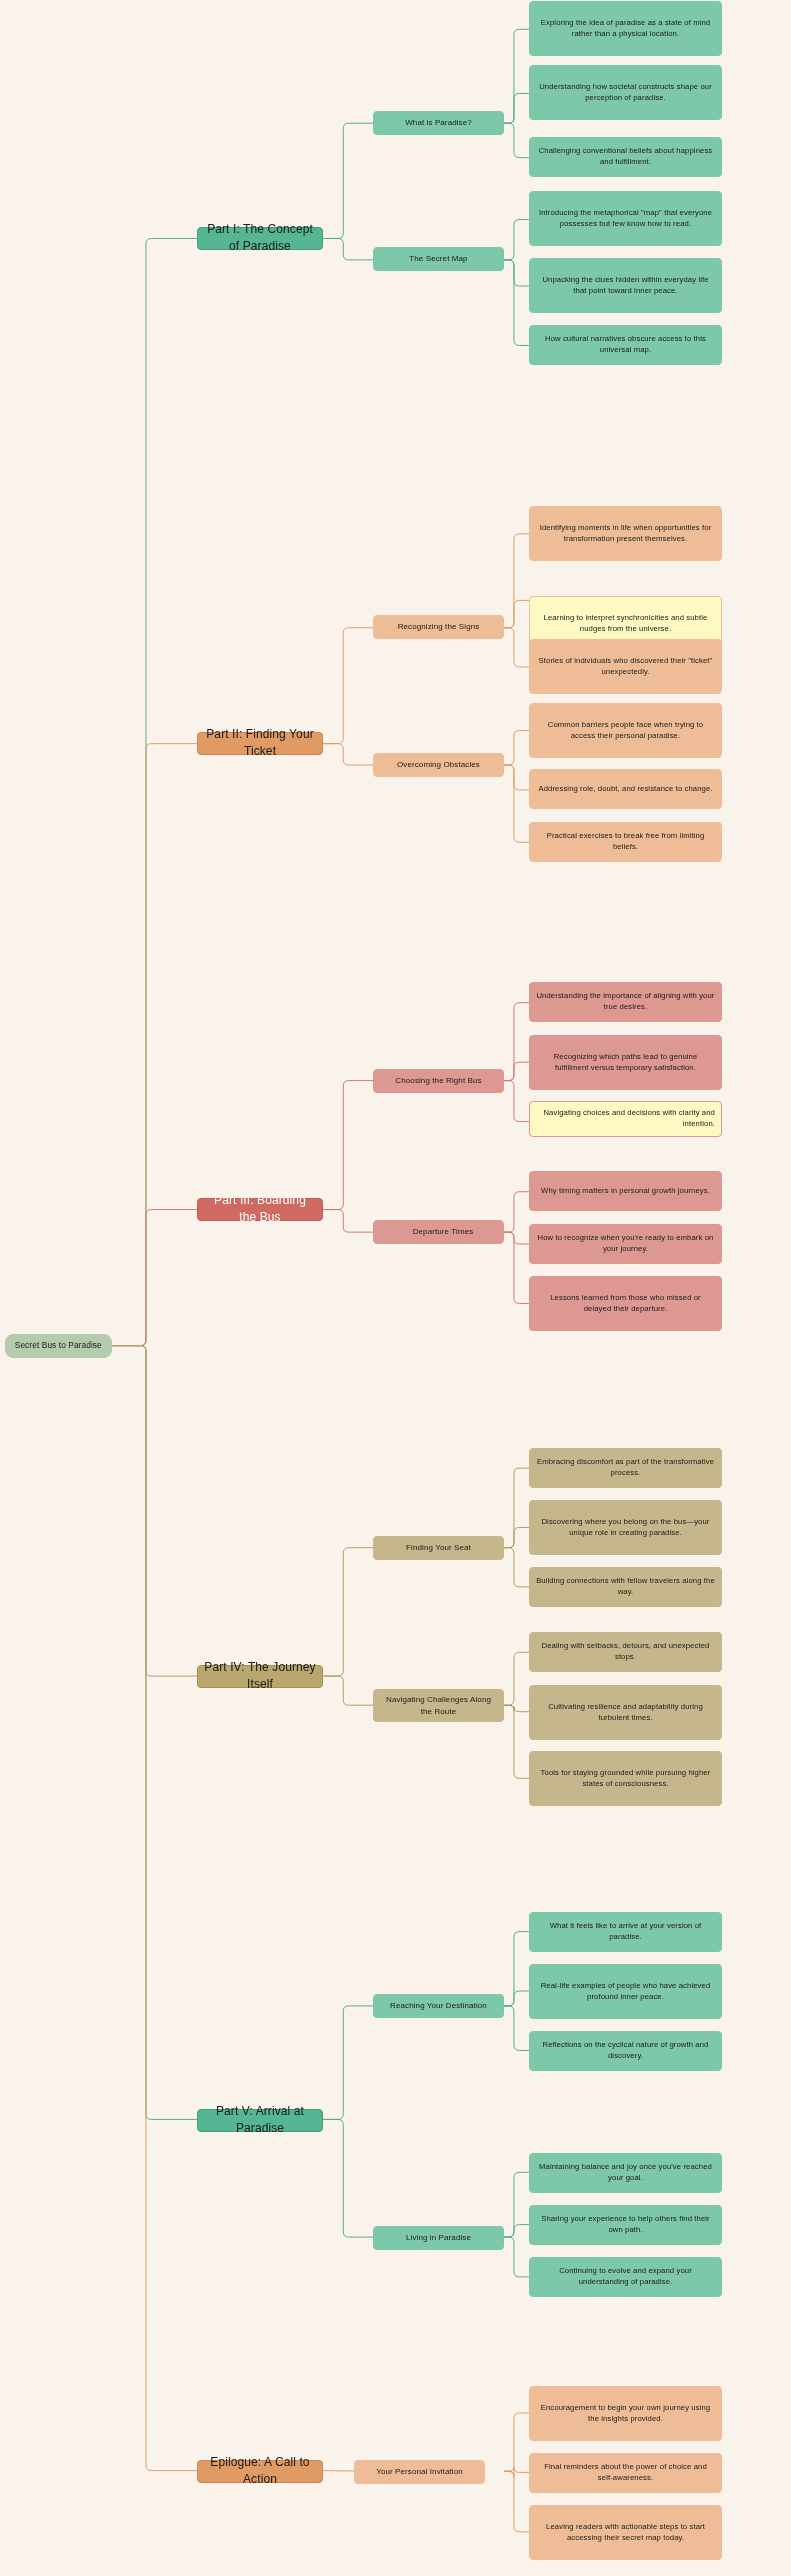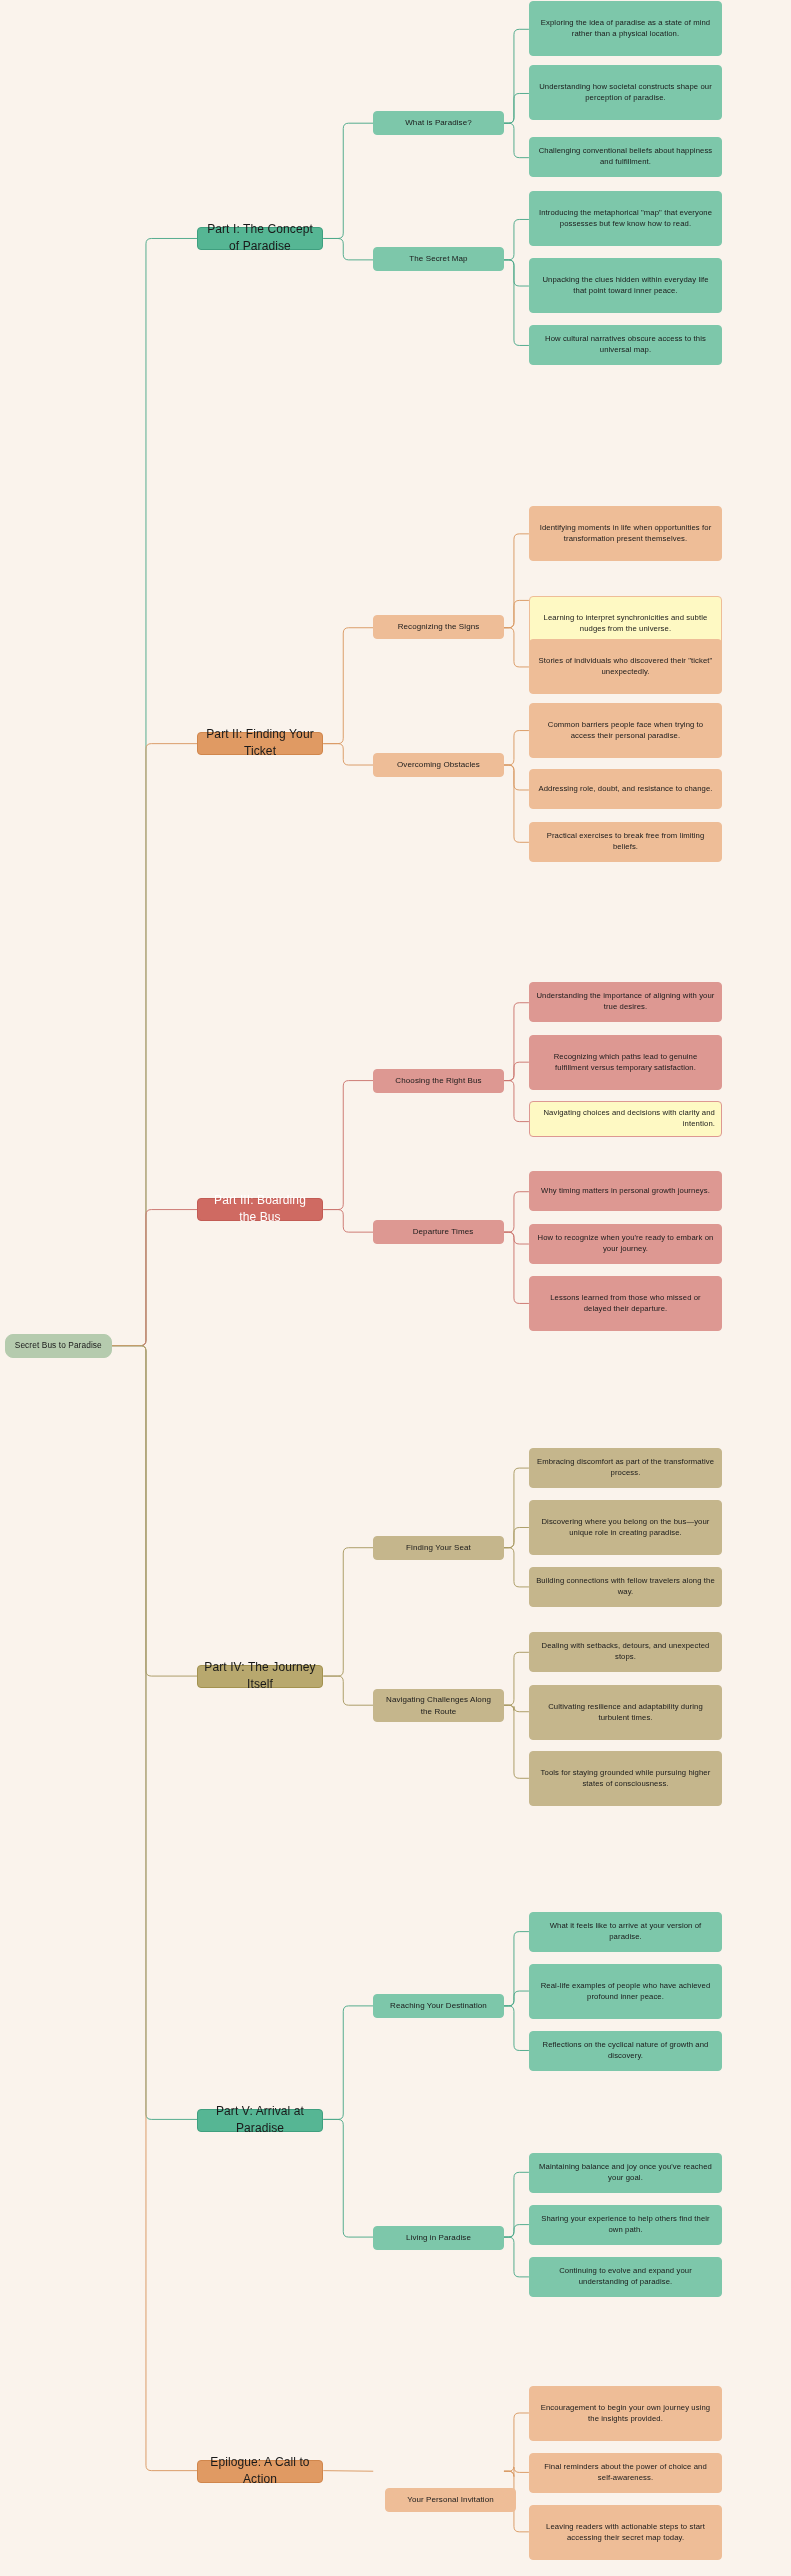--- a/index.html
+++ b/index.html
@@ -245,21 +245,21 @@
       </div>
       <div class="node node-l3" style="left: 529px; top: 2205px; width: 193px; height: 40px; background: rgb(125, 199, 170); border: 0.6px solid rgb(125, 199, 170); color: rgb(26, 26, 26);">
         <span class="txt">Sharing your experience to help others find their own path.</span>
       </div>
       <div class="node node-l3" style="left: 529px; top: 2257px; width: 193px; height: 40px; background: rgb(125, 199, 170); border: 0.6px solid rgb(125, 199, 170); color: rgb(26, 26, 26);">
         <span class="txt">Continuing to evolve and expand your understanding of paradise.</span>
       </div>
       <div class="node node-l1" style="left: 197px; top: 2460px; width: 126px; height: 22.6px; background: rgb(224, 154, 99); border: 0.6px solid rgb(208, 134, 76); color: rgb(26, 26, 26);">
         <span class="txt">Epilogue: A Call to Action</span>
       </div>
-      <div class="node node-l2" style="left: 385px; top: 2460px; width: 131px; height: 24px; background: rgb(238, 189, 151); border: 0.6px solid rgb(238, 189, 151); color: rgb(26, 26, 26); margin-top: 28px;">
+      <div class="node node-l2" style="left: 354px; top: 2460px; width: 131px; height: 24px; background: rgb(238, 189, 151); border: 0.6px solid rgb(238, 189, 151); color: rgb(26, 26, 26);">
         <span class="txt">Your Personal Invitation</span>
       </div>
       <div class="node node-l3" style="left: 529px; top: 2386px; width: 193px; height: 55px; background: rgb(238, 189, 151); border: 0.6px solid rgb(238, 189, 151); color: rgb(26, 26, 26);">
         <span class="txt">Encouragement to begin your own journey using the insights provided.</span>
       </div>
       <div class="node node-l3" style="left: 529px; top: 2453px; width: 193px; height: 40px; background: rgb(238, 189, 151); border: 0.6px solid rgb(238, 189, 151); color: rgb(26, 26, 26);">
         <span class="txt">Final reminders about the power of choice and self-awareness.</span>
       </div>
       <div class="node node-l3" style="left: 529px; top: 2505px; width: 193px; height: 55px; background: rgb(238, 189, 151); border: 0.6px solid rgb(238, 189, 151); color: rgb(26, 26, 26);">
         <span class="txt">Leaving readers with actionable steps to start accessing their secret map today.</span>

